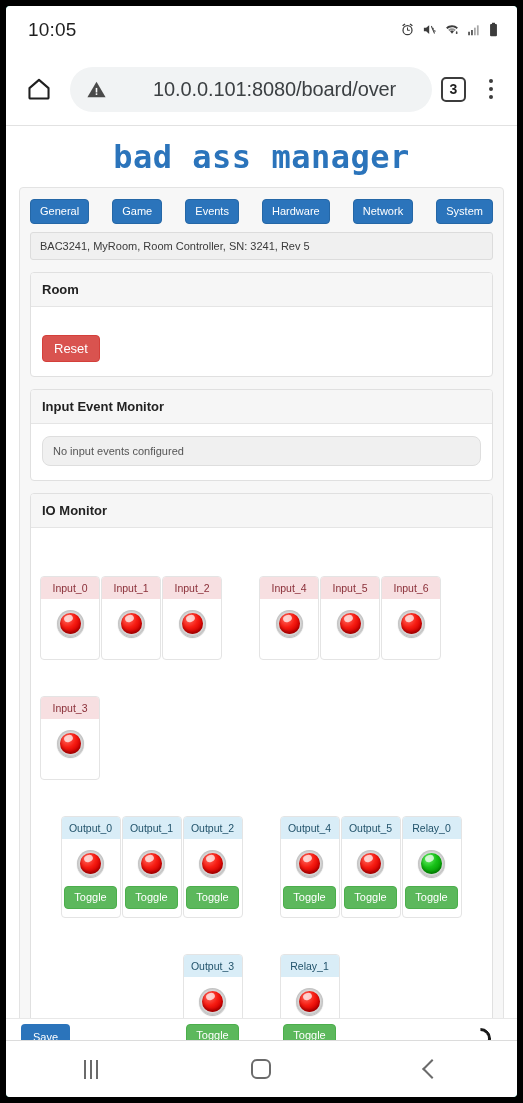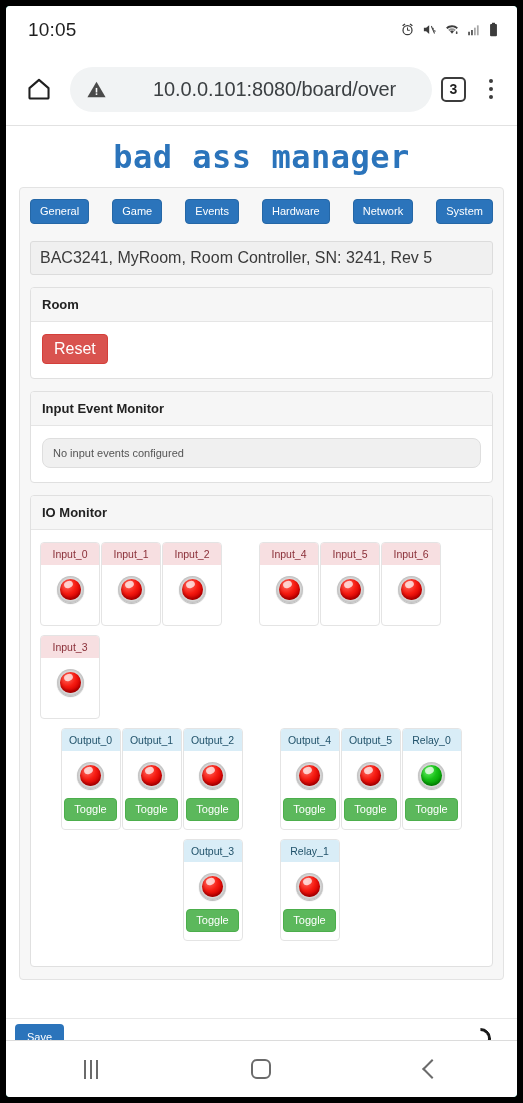--- a/index.html
+++ b/index.html
@@ -121,39 +121,39 @@
     border: 1px solid #e3e3e3;
     border-radius: 4px;
     padding: 11px 10px 12px 10px;
   }
 
   
   .tabs {
     display: flex;
     justify-content: space-between;
     gap: 5px;
-    margin-bottom: 17px;
+    margin-bottom: 8px;
   }
   .tab {
     background: #2b74bb;
     color: #fff;
     border: 1px solid #2567a6;
     border-radius: 4px;
     font-size: 11px;
     padding: 6px 9px;
     white-space: nowrap;
     line-height: 1;
     cursor: pointer;
   }
 
   .infobar {
     background: #f0f0f0;
     border: 1px solid #dcdcdc;
     border-radius: 3px;
-    font-size: 16px;
+    font-size: 11px;
     color: #3a3a3a;
     padding: 7px 9px;
   }
 
   
   .card {
     background: #fff;
     border: 1px solid #e0e0e0;
     border-radius: 4px;
     margin-top: 12px;
@@ -167,41 +167,43 @@
     font-weight: bold;
     color: #222;
   }
   .card-body { padding: 12px 11px 14px 11px; }
 
   .btn-reset {
     background: #d9534f;
     border: 1px solid #d43f3a;
     color: #fff;
     border-radius: 4px;
-    font-size: 16px;
+    font-size: 13px;
     padding: 6px 11px;
     cursor: pointer;
     line-height: 1;
+    margin-top: 16px;
   }
   .noevents {
     background: #f0f0f0;
     border: 1px solid #dedede;
     border-radius: 8px;
     font-size: 11px;
     color: #555;
     padding: 8px 10px;
   }
 
   
   .io-body { padding: 12px 9px 16px 9px; }
   .io-row {
     display: flex;
     margin-bottom: 9px;
     position: relative;
     height: 84px;
+    margin-top: 36px;
   }
   .io-row.with-toggle { height: 102px; justify-content: center; }
   .io-group {
     display: flex;
     flex: 0 0 auto;
   }
   .io-group.g2 { margin-left: 36px; }
   .io-cell {
     width: 60px;
     background: #fff;
@@ -275,21 +277,21 @@
   
   .footer-strip {
     position: absolute;
     left: 0; right: 0; bottom: 0;
     height: 22px;
     border-top: 1px solid #e8e8e8;
     background: #fff;
   }
   .btn-cut {
     position: absolute;
-    left: 9px; bottom: 0;
+    left: 15px; bottom: 0;
     width: 49px; height: 16px;
     background: #2b74bb;
     border-radius: 4px 4px 0 0;
     color: #fff;
     font-size: 11px;
     text-align: center;
     overflow: hidden;
     line-height: 26px;
     cursor: pointer;
   }

